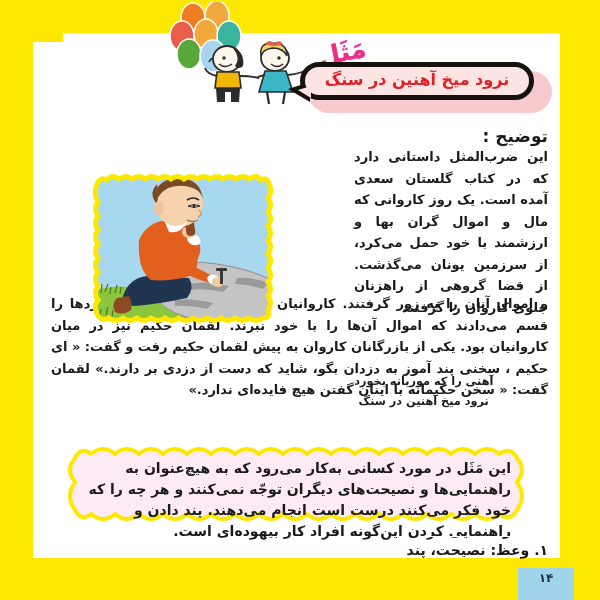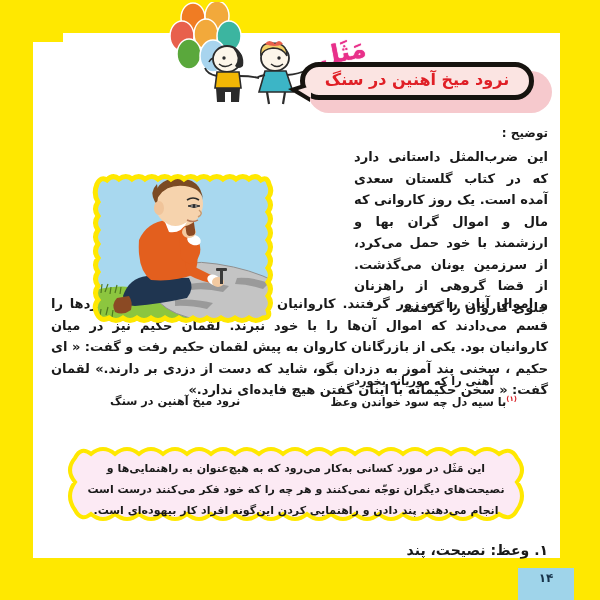--- a/index.html
+++ b/index.html
@@ -124,21 +124,21 @@
     text-align: justify;
     color: #1a1a1a;
     font-size: 13px;
     line-height: 21.5px;
     font-weight: bold;
   }
   .explain-label {
     position: absolute;
     right: 12px; top: 84px;
     direction: rtl;
-    font-size: 12px;
+    font-size: 17px;
     font-weight: bold;
     color: #1a1a1a;
   }
   .col-right {
     position: absolute;
     right: 12px; top: 104px;
     width: 194px;
   }
   .full-width {
     position: absolute;
@@ -177,22 +177,22 @@
   .summary-box {
     position: absolute;
     left: 28px; top: 402px;
     width: 470px; height: 80px;
   }
   .summary-text {
     position: absolute;
     left: 20px; top: 14px;
     width: 430px;
     direction: rtl;
-    text-align: center;
-    font-size: 11px;
+    text-align: right;
+    font-size: 14px;
     line-height: 21px;
     font-weight: bold;
     color: #1a1a1a;
   }
 
   
   .footnote-rule {
     position: absolute;
     right: 12px; top: 494px;
     width: 120px; height: 1px;
@@ -240,21 +240,20 @@
 
     <div class="col-right txt">این ضرب‌المثل داستانی دارد که در کتاب گلستان سعدی آمده است. یک روز کاروانی که مال و اموال گران بها و ارزشمند با خود حمل می‌کرد، از سرزمین یونان می‌گذشت. از قضا گروهی از راهزنان جلوی کاروان را گرفتند</div>
 
     <div class="full-width txt">و اموال آنان را به زور گرفتند. کاروانیان گریه و زاری می‌کردند و دزدها را قسم می‌دادند که اموال آن‌ها را با خود نبرند. لقمان حکیم نیز در میان کاروانیان بود. یکی از بازرگانان کاروان به پیش لقمان حکیم رفت و گفت: « ای حکیم ، سخنی پند آموز به دزدان بگو، شاید که دست از دزدی بر دارند.» لقمان گفت: « سخن حکیمانه با اینان گفتن هیچ فایده‌ای ندارد.»</div>
 
     <div class="poem">
       <div class="poem-line">
         <span class="hemi">آهنی را که موریانه بخورد</span>
       </div>
       <div class="poem-line">
-        <span class="hemi"><span class="fn-mark">(۱)</span><span>با سیه دل چه سود خواندن وعظ</span></span>
         <span class="hemi">نرود میخ آهنین در سنگ</span>
       </div>
     </div>
 
     <div class="illustration">
       <svg class="illu-frame" width="187" height="160" viewBox="0 0 187 160">
         <defs>
           <clipPath id="wavyclip">
             <path d="M8,14 Q12,6 18,10 Q24,4 30,9 Q37,4 43,9 Q50,4 56,9 Q63,4 69,9 Q76,4 82,9 Q89,4 95,9
                      Q102,4 108,9 Q115,4 121,9 Q128,4 134,9 Q141,4 147,9 Q154,4 160,9 Q167,4 172,10 Q178,6 180,14

